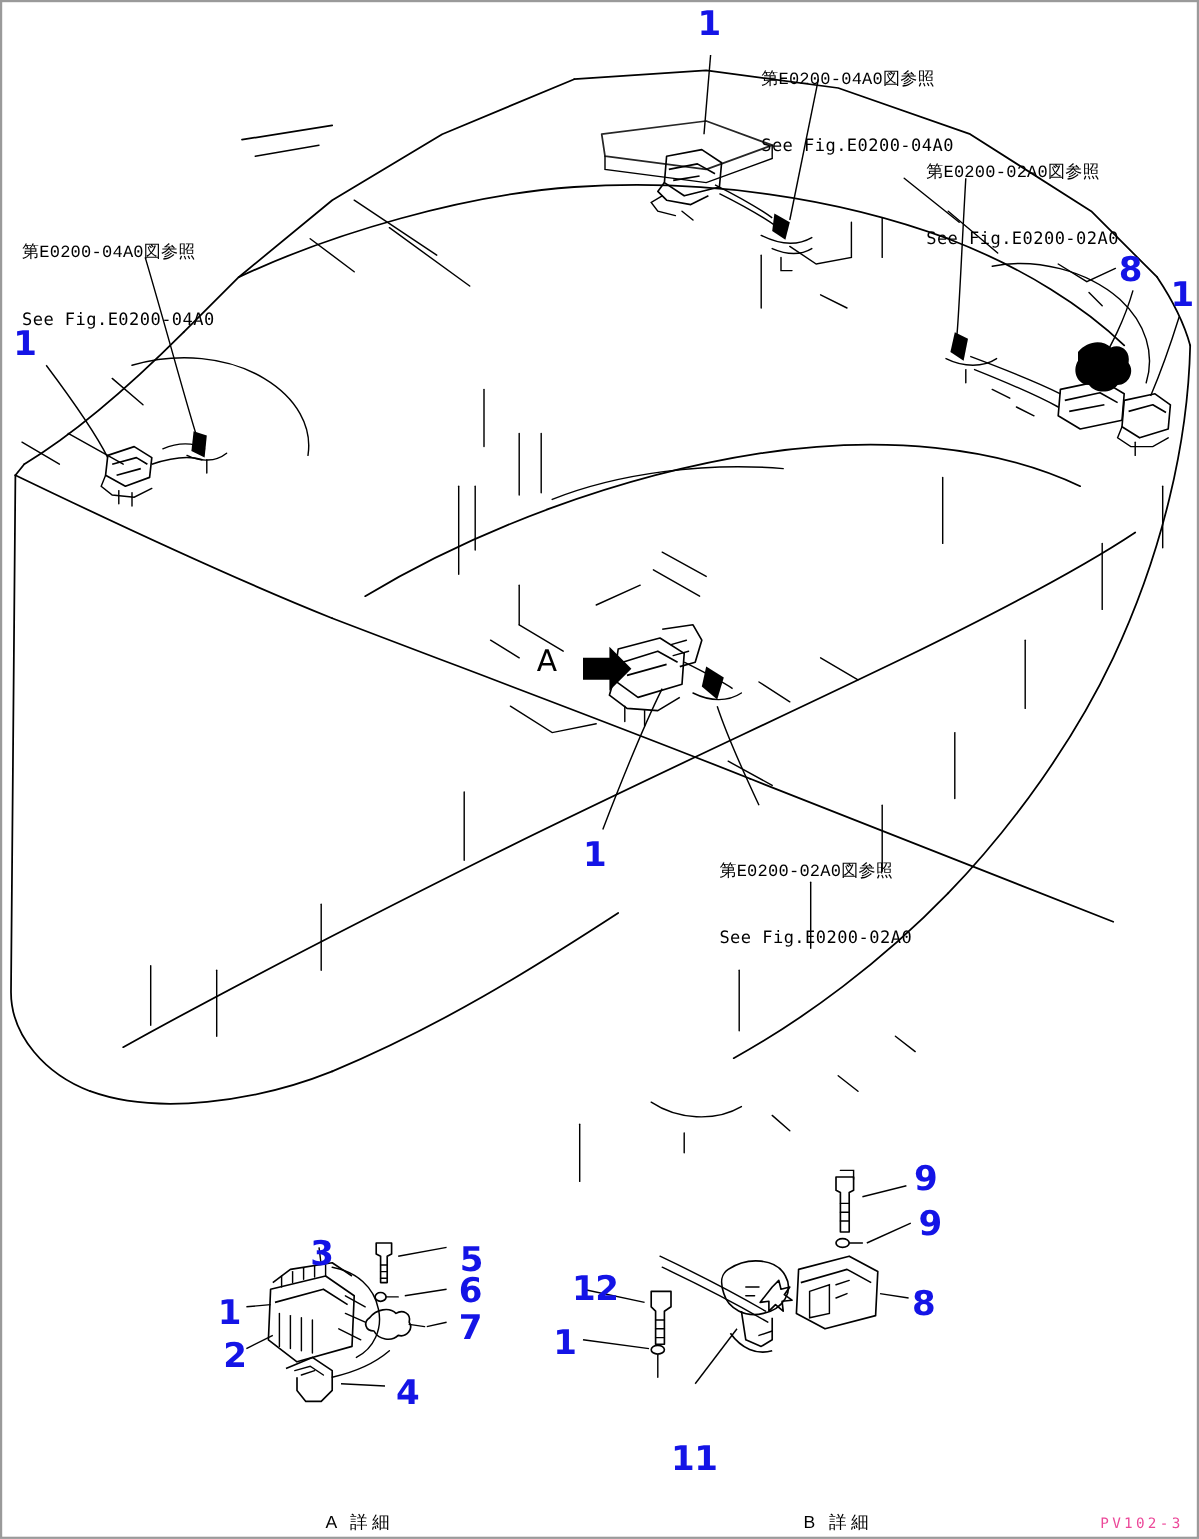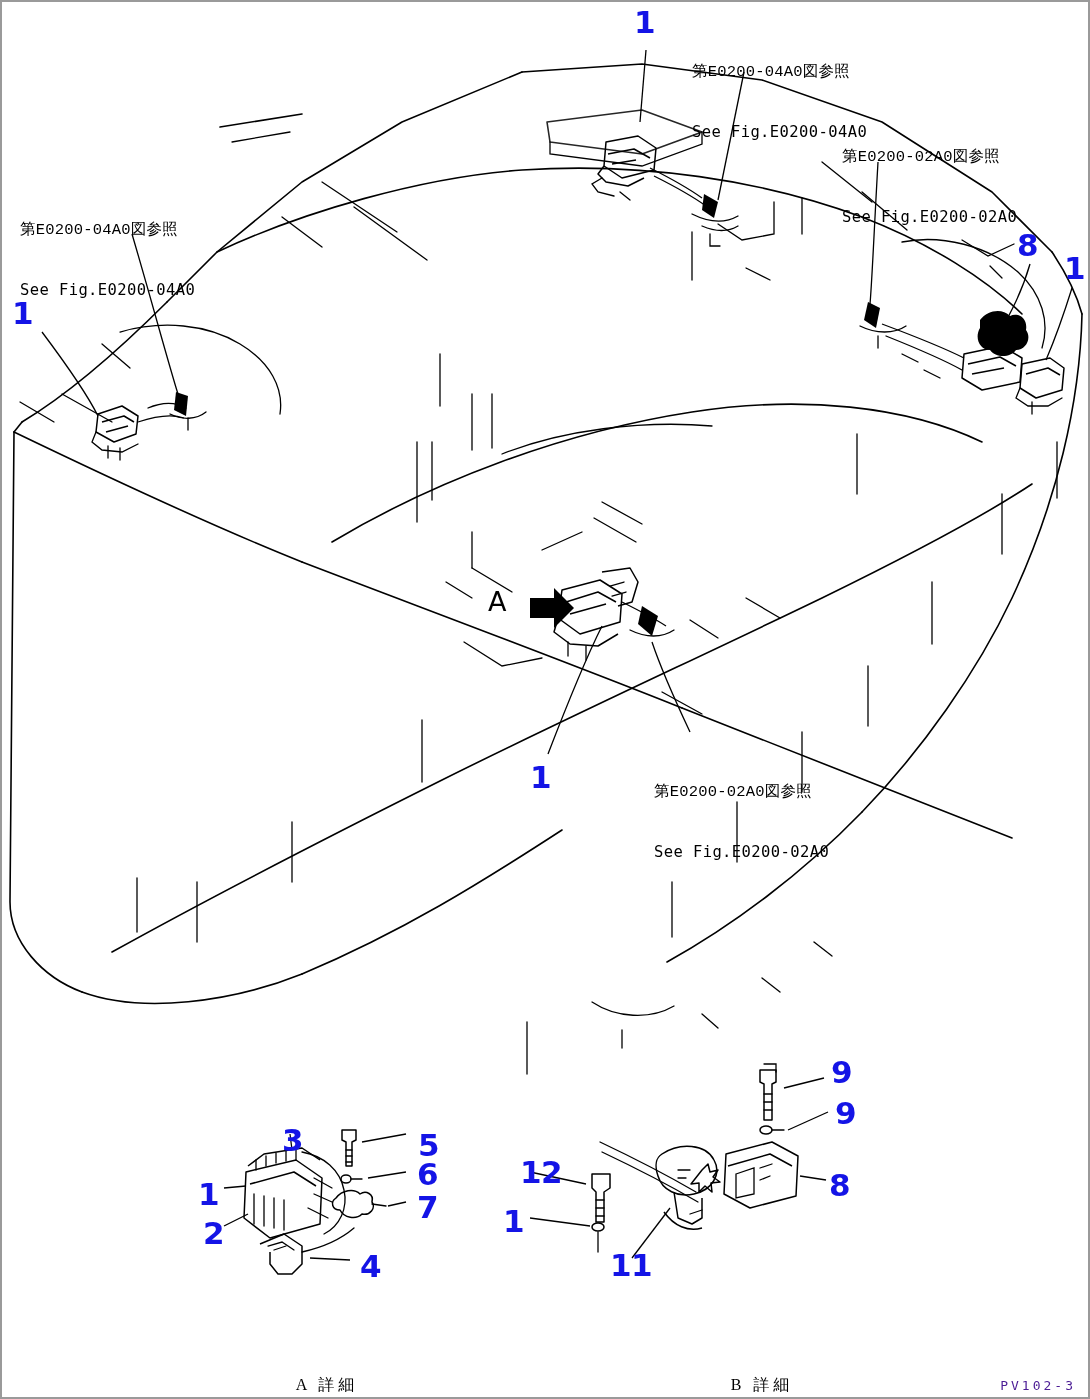--- a/index.html
+++ b/index.html
@@ -51,36 +51,36 @@
   .detcap {
     position: absolute;
     color: #000000;
     font-family: "DejaVu Sans Mono", monospace;
     font-size: 16px;
     line-height: 21px;
     text-align: center;
     white-space: pre;
   }
   .detcap .jp {
-    font-family: Liberation Serif, serif;
+    font-family: Liberation Sans, sans-serif;
     letter-spacing: 4px;
     text-align: right;
   }
   .sectionletter {
     position: absolute;
     color: #000000;
     font-family: "DejaVu Sans", sans-serif;
     font-size: 27px;
     line-height: 1;
   }
   .cornercode {
     position: absolute;
     right: 12px;
     bottom: 4px;
-    color: #4c1d95;
+    color: #ec4899;
     font-family: "DejaVu Sans Mono", monospace;
     font-size: 13px;
     letter-spacing: 3px;
   }
 </style>
 </head>
 <body>
 
 <div id="sheet">
 
@@ -411,21 +411,21 @@
   <div class="callout" style="left:358px; top:1249px;">4</div>
   <div class="callout" style="left:416px; top:1128px;">5</div>
   <div class="callout" style="left:415px; top:1157px;">6</div>
   <div class="callout" style="left:415px; top:1190px;">7</div>
 
   <div class="callout" style="left:829px; top:1055px;">9</div>
   <div class="callout" style="left:833px; top:1096px;">9</div>
   <div class="callout" style="left:827px; top:1168px;">8</div>
   <div class="callout" style="left:503px; top:1155px;margin-left:15px;">12</div>
   <div class="callout" style="left:501px; top:1204px;">1</div>
-  <div class="callout" style="left:608px; top:1248px;text-align:center;">11</div>
+  <div class="callout" style="left:608px; top:1309px;text-align:center;">11</div>
 
   <div class="detcap" style="left:325px; top:1330px; transform:translateX(-50%);">
     <div class="jp">A 詳細</div>
     
   </div>
 
   <div class="detcap" style="left:760px; top:1330px; transform:translateX(-50%);">
     <div class="jp">B 詳細</div>
     
   </div>

